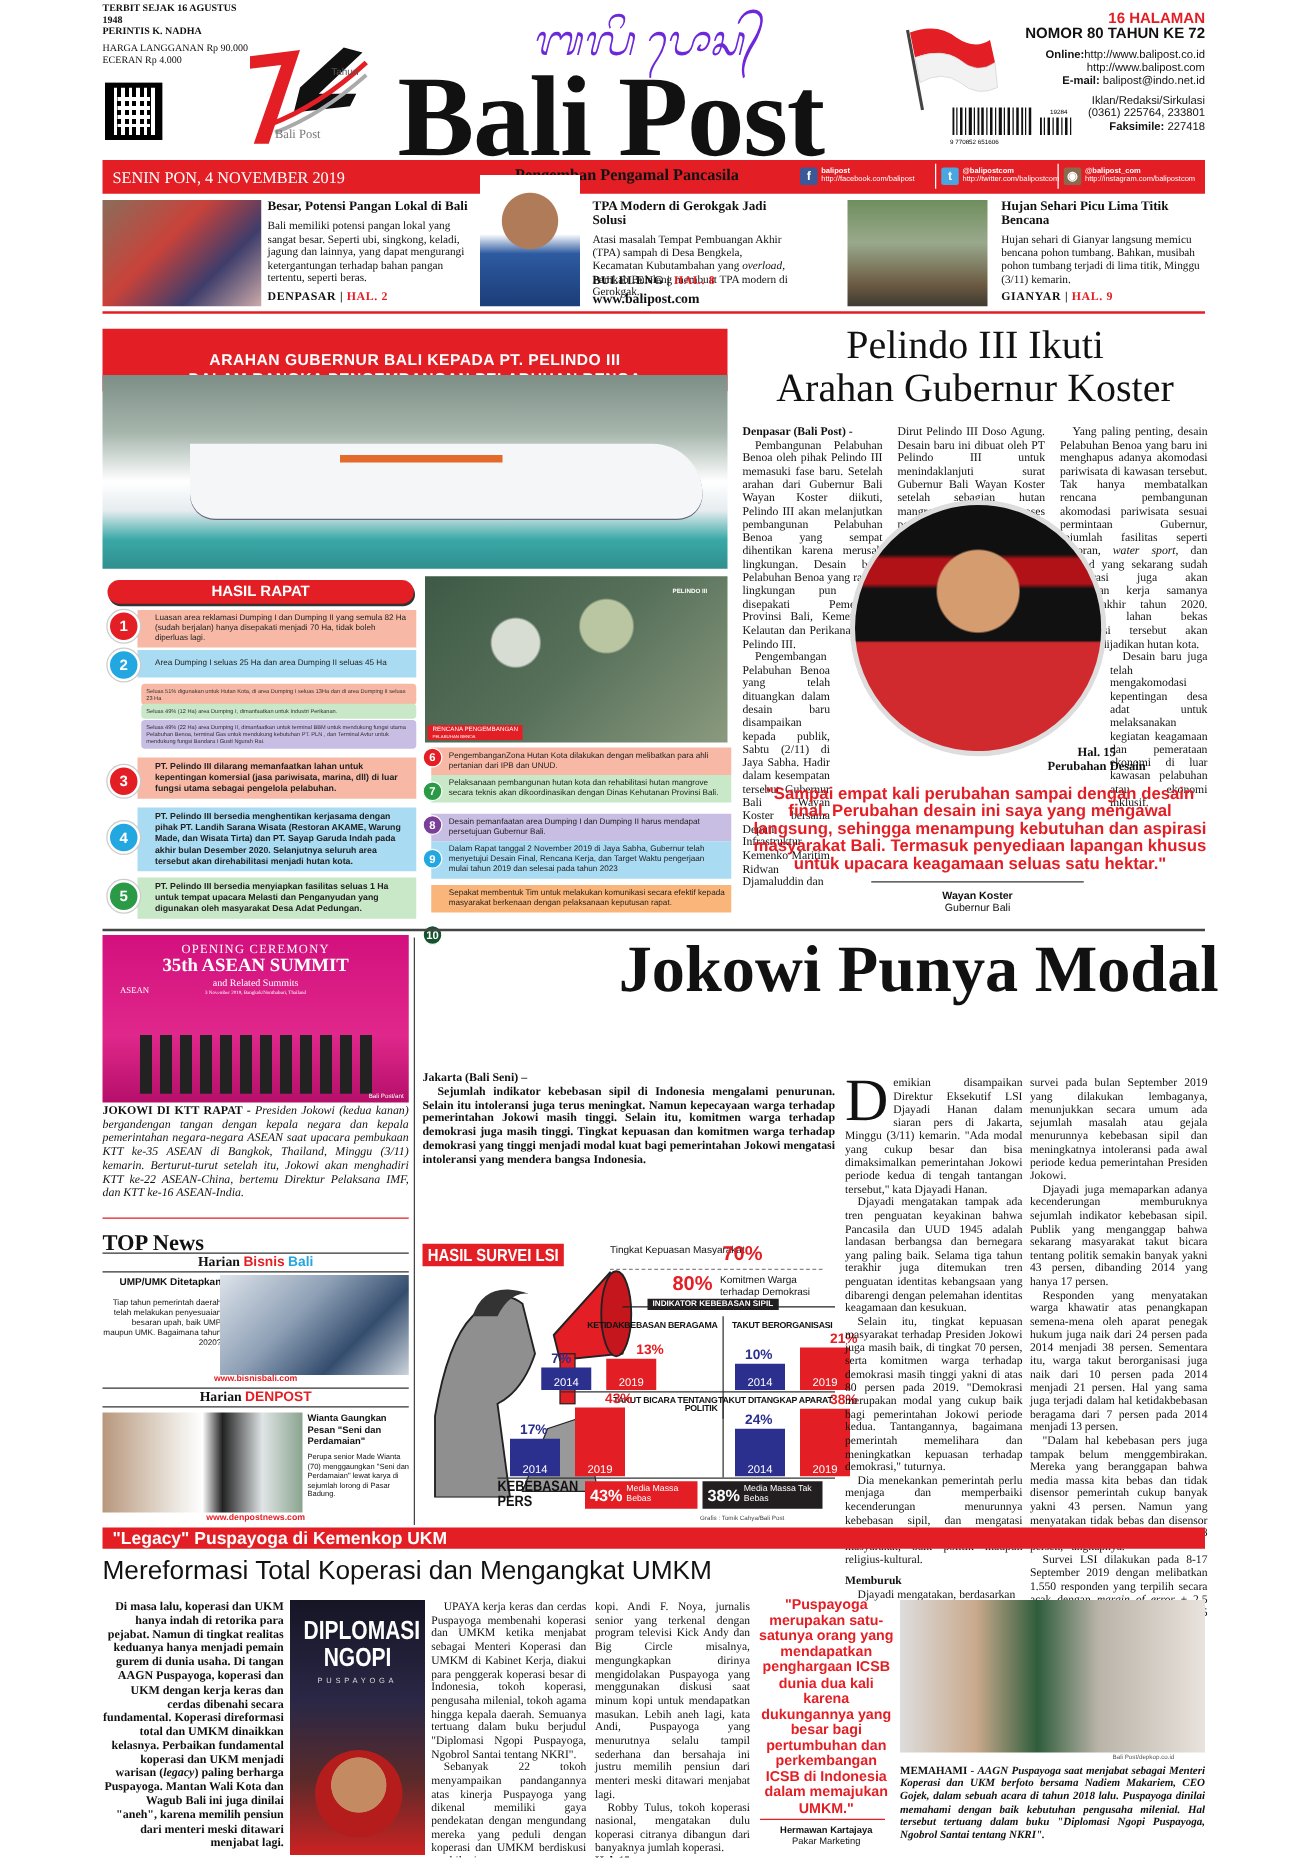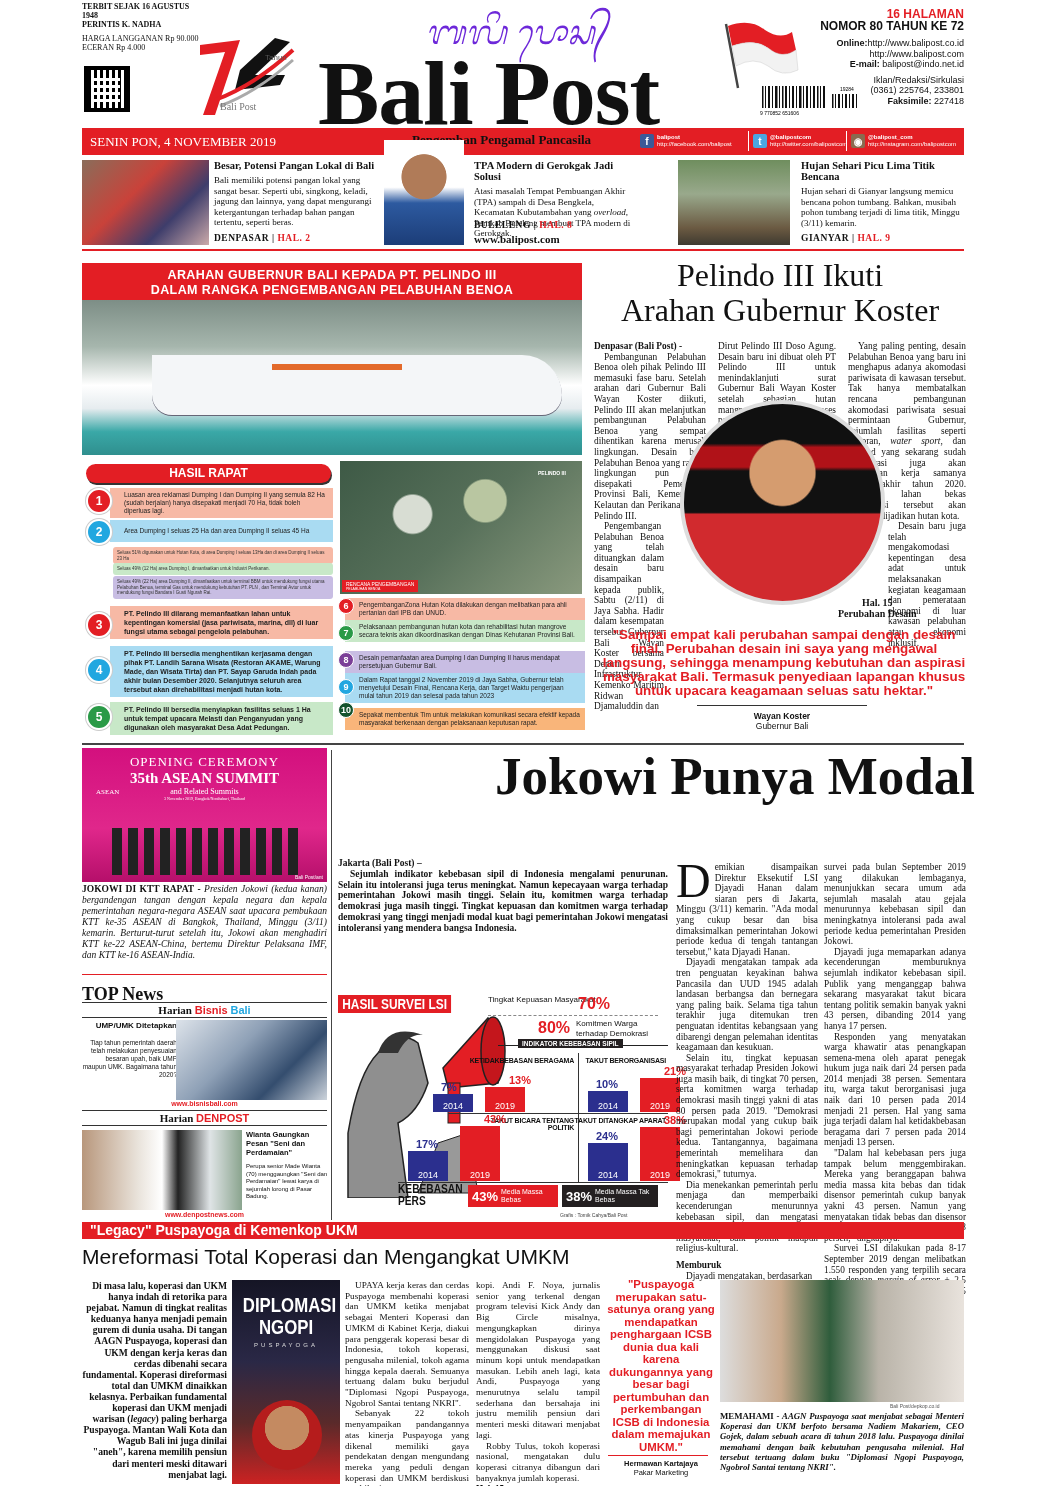--- a/index.html
+++ b/index.html
@@ -28,21 +28,21 @@
 #slogan{left:412px;top:132px;color:#111;font-size:13px;font-weight:bold}
 .social{position:absolute;top:131px;height:20px;font-size:6px;color:#fff;line-height:7px;display:flex;align-items:center;gap:3px;font-family:"Liberation Sans",sans-serif}
 .social .ic{width:14px;height:14px;border-radius:2px;display:inline-flex;align-items:center;justify-content:center;font-weight:bold;font-size:10px}
 
 .teaser-title{font-size:10.5px;font-weight:bold}
 .teaser-body{font-size:9px;line-height:10.5px;margin-top:4px}
 .teaser-foot{font-size:9.5px;font-weight:bold;letter-spacing:.5px}
 .photo{background:linear-gradient(135deg,#8a6d5a,#c9423a 40%,#3e3d6b 70%,#caa)}
 .hr-red{height:3px;background:#e31e24}
 
-#arahan-banner{left:82px;top:263px;width:500px;height:50px;font-family:"Liberation Sans",sans-serif;font-weight:bold;font-size:12.5px;text-align:center;line-height:15px;padding-top:5px;letter-spacing:.4px}
+#arahan-banner{left:82px;top:263px;width:500px;height:50px;font-family:"Liberation Sans",sans-serif;font-weight:bold;font-size:12.5px;text-align:center;line-height:15px;padding-top:18px;letter-spacing:.4px}
 #ship-photo{left:82px;top:300px;width:500px;height:155px;background:
 linear-gradient(180deg,#7d8e86 0,#a6b6ad 30%,#ffffff 55%,#e6ecef 70%,#3aa8a7 85%,#2f8f8e 100%)}
 #ship-photo:before{content:"";position:absolute;left:70px;top:55px;width:410px;height:60px;background:#f4f6f8;border-radius:0 60px 30px 30px;box-shadow:0 1px 0 #667}
 #ship-photo:after{content:"";position:absolute;left:190px;top:64px;width:130px;height:6px;background:#e36a2b}
 #hasil-rapat-h{left:86px;top:464px;width:245px;height:19px;border-radius:10px;text-align:center;font-family:"Liberation Sans",sans-serif;font-weight:bold;font-size:12px;line-height:19px;box-shadow:1px 2px 0 #333}
 .hr-item{position:absolute;left:110px;width:223px;font-family:"Liberation Sans",sans-serif;font-size:6.5px;line-height:8px;padding:3px 6px 3px 14px;color:#222}
 .hr-num{position:absolute;left:86px;width:26px;height:26px;border-radius:50%;color:#fff;font-family:"Liberation Sans",sans-serif;font-weight:bold;font-size:12px;display:flex;align-items:center;justify-content:center;border:2px solid #fff;box-shadow:0 0 0 1px #ccc}
 .hr-sub{position:absolute;left:113px;width:220px;font-family:"Liberation Sans",sans-serif;font-size:4.5px;line-height:5.5px;padding:3px 4px;border-radius:3px;color:#333}
 .bold7{font-size:7px;line-height:9px;font-weight:bold}
 #aerial{left:340px;top:461px;width:242px;height:133px;background:radial-gradient(circle at 30% 40%,#d8ddd3 0 10%,transparent 11%),radial-gradient(circle at 60% 30%,#b9c6a1 0 12%,transparent 13%),linear-gradient(135deg,#3e5a46,#57705a 50%,#8a9a7e)}
@@ -233,21 +233,21 @@
 
 <div class="hr-item2" style="top:598px;background:#f7b9a5">PengembanganZona Hutan Kota dilakukan dengan melibatkan para ahli pertanian dari IPB dan UNUD.</div>
 <div class="hr-num2" style="top:598px;background:#e31e24">6</div>
 <div class="hr-item2" style="top:620px;background:#c8e8c8">Pelaksanaan pembangunan hutan kota dan rehabilitasi hutan mangrove secara teknis akan dikoordinasikan dengan Dinas Kehutanan Provinsi Bali.</div>
 <div class="hr-num2" style="top:625px;background:#2a9a47">7</div>
 <div class="hr-item2" style="top:651px;background:#c8bde3">Desain pemanfaatan area Dumping I dan Dumping II harus mendapat persetujuan Gubernur Bali.</div>
 <div class="hr-num2" style="top:652px;background:#7b3f98">8</div>
 <div class="hr-item2" style="top:673px;background:#a9dbf2">Dalam Rapat tanggal 2 November 2019 di Jaya Sabha, Gubernur telah menyetujui Desain Final, Rencana Kerja, dan Target Waktu pengerjaan mulai tahun 2019 dan selesai pada tahun 2023</div>
 <div class="hr-num2" style="top:679px;background:#22a7e0">9</div>
 <div class="hr-item2" style="top:708px;background:#f9b57a">Sepakat membentuk Tim untuk melakukan komunikasi secara efektif kepada masyarakat berkenaan dengan pelaksanaan keputusan rapat.</div>
-<div class="hr-num2" style="top:702px;background:#14532d">10</div>
+<div class="hr-num2" style="top:740px;background:#14532d">10</div>
 
 <div id="pel-headline" class="abs serif">
   <div>Pelindo III Ikuti</div>
     <div>Arahan Gubernur Koster</div>
 </div>
 <div class="col" style="left:594px;top:341px;width:112px">
   <p class="dl">Denpasar (Bali Post) -</p>
   <p>Pembangunan Pelabuhan Benoa oleh pihak Pelindo III memasuki fase baru. Setelah arahan dari Gubernur Bali Wayan Koster diikuti, Pelindo III akan melanjutkan pembangunan Pelabuhan Benoa yang sempat dihentikan karena merusak lingkungan. Desain baru Pelabuhan Benoa yang ramah lingkungan pun telah disepakati Pemerintah Provinsi Bali, Kementerian Kelautan dan Perikanan serta Pelindo III.</p>
   <p style="width:70px">Pengembangan Pelabuhan Benoa yang telah dituangkan dalam desain baru disampaikan kepada publik, Sabtu (2/11) di Jaya Sabha. Hadir dalam kesempatan tersebut Gubernur Bali Wayan Koster bersama Deputi Infrastruktur Kemenko Maritim Ridwan Djamaluddin dan</p>
 </div>
@@ -263,21 +263,21 @@
 </div>
 <div id="quote1" class="abs">"Sampai empat kali perubahan sampai dengan desain final. Perubahan desain ini saya yang mengawal langsung, sehingga menampung kebutuhan dan aspirasi masyarakat Bali. Termasuk penyediaan lapangan khusus untuk upacara keagamaan seluas satu hektar."</div>
 <div id="quote1-line" class="abs"></div>
 <div id="quote1-author" class="abs">
   <b>Wayan Koster</b><br><span>Gubernur Bali</span>
 </div>
 <div class="abs sep" style="left:82px;top:743px;width:882px;height:2px"></div>
 
 <div id="asean-photo" class="abs">
   <div id="asean-text" class="abs serif">
-    <div style="font-size:13px;letter-spacing:1px">OPENING CEREMONY</div>
+    <div style="font-size:10px;letter-spacing:1px">OPENING CEREMONY</div>
     <div style="font-size:15px;font-weight:bold">35th ASEAN SUMMIT</div>
     <div style="font-size:8px">and Related Summits</div>
     <div style="font-size:4px">3 November 2019, Bangkok/Nonthaburi, Thailand</div>
   </div>
   <div class="abs serif" style="left:14px;top:40px;color:#fff;font-size:7px;font-weight:normal">ASEAN</div>
   <div id="asean-people" class="abs"></div>
   <div class="abs sans" style="right:4px;bottom:2px;color:#fff;font-size:5px">Bali Post/ant</div>
 </div>
 <div id="asean-caption" class="abs serif">
   <b>JOKOWI DI KTT RAPAT - </b><i>Presiden Jokowi (kedua kanan) bergandengan tangan dengan kepala negara dan kepala pemerintahan negara-negara ASEAN saat upacara pembukaan KTT ke-35 ASEAN di Bangkok, Thailand, Minggu (3/11) kemarin. Berturut-turut setelah itu, Jokowi akan menghadiri KTT ke-22 ASEAN-China, bertemu Direktur Pelaksana IMF, dan KTT ke-16 ASEAN-India.</i>
@@ -303,21 +303,21 @@
   <div style="font-size:7.5px;font-weight:bold;line-height:9px">Wianta Gaungkan Pesan "Seni dan Perdamaian"</div>
   <div style="font-size:6px;line-height:7.5px;margin-top:6px">Perupa senior Made Wianta (70) menggaungkan "Seni dan Perdamaian" lewat karya di sejumlah lorong di Pasar Badung.</div>
 </div>
 <div class="abs sans red" style="left:82px;top:1211px;width:245px;text-align:center;font-size:7px;font-weight:bold">www.denpostnews.com</div>
 <div class="abs sep" style="left:331px;top:750px;width:1px;height:470px"></div>
 
 <div id="jokowi-headline" class="abs serif">
   <div>Jokowi Punya Modal</div>
 </div>
 <div id="jk-lead" class="abs serif">
-  <div>Jakarta (Bali Post) –</div>
+  <div>Jakarta (Bali Seni) –</div>
   <div style="text-indent:12px">Sejumlah indikator kebebasan sipil di Indonesia mengalami penurunan. Selain itu intoleransi juga terus meningkat. Namun kepecayaan warga terhadap pemerintahan Jokowi masih tinggi. Selain itu, komitmen warga terhadap demokrasi juga masih tinggi. Tingkat kepuasan dan komitmen warga terhadap demokrasi yang tinggi menjadi modal kuat bagi pemerintahan Jokowi mengatasi intoleransi yang mendera bangsa Indonesia.</div>
 </div>
 
 <div id="survey" class="abs">
   <div class="abs" style="left:0;top:0;background:#e31e24;color:#fff;font-family:'Liberation Sans',sans-serif;font-weight:bold;font-size:14px;padding:1px 5px;transform:scaleX(.85);transform-origin:left">HASIL SURVEI LSI</div>
   <svg class="abs" style="left:0;top:18px" width="170" height="185" viewBox="0 0 170 185">
     <path d="M10 185 L10 120 Q20 60 40 40 Q60 15 80 30 L90 70 Q80 100 60 110 L70 185Z" fill="#8f8f8f" stroke="#222" stroke-width="1.5"></path>
     <path d="M40 40 Q50 10 85 22 Q70 20 60 40Z" fill="#333"></path>
     <path d="M80 180 L100 130 L130 120 L140 180Z" fill="#999" stroke="#222"></path>
     <path d="M105 55 L150 5 Q170 30 160 70 L110 75Z" fill="#e31e24" stroke="#222" stroke-width="1.5"></path>

